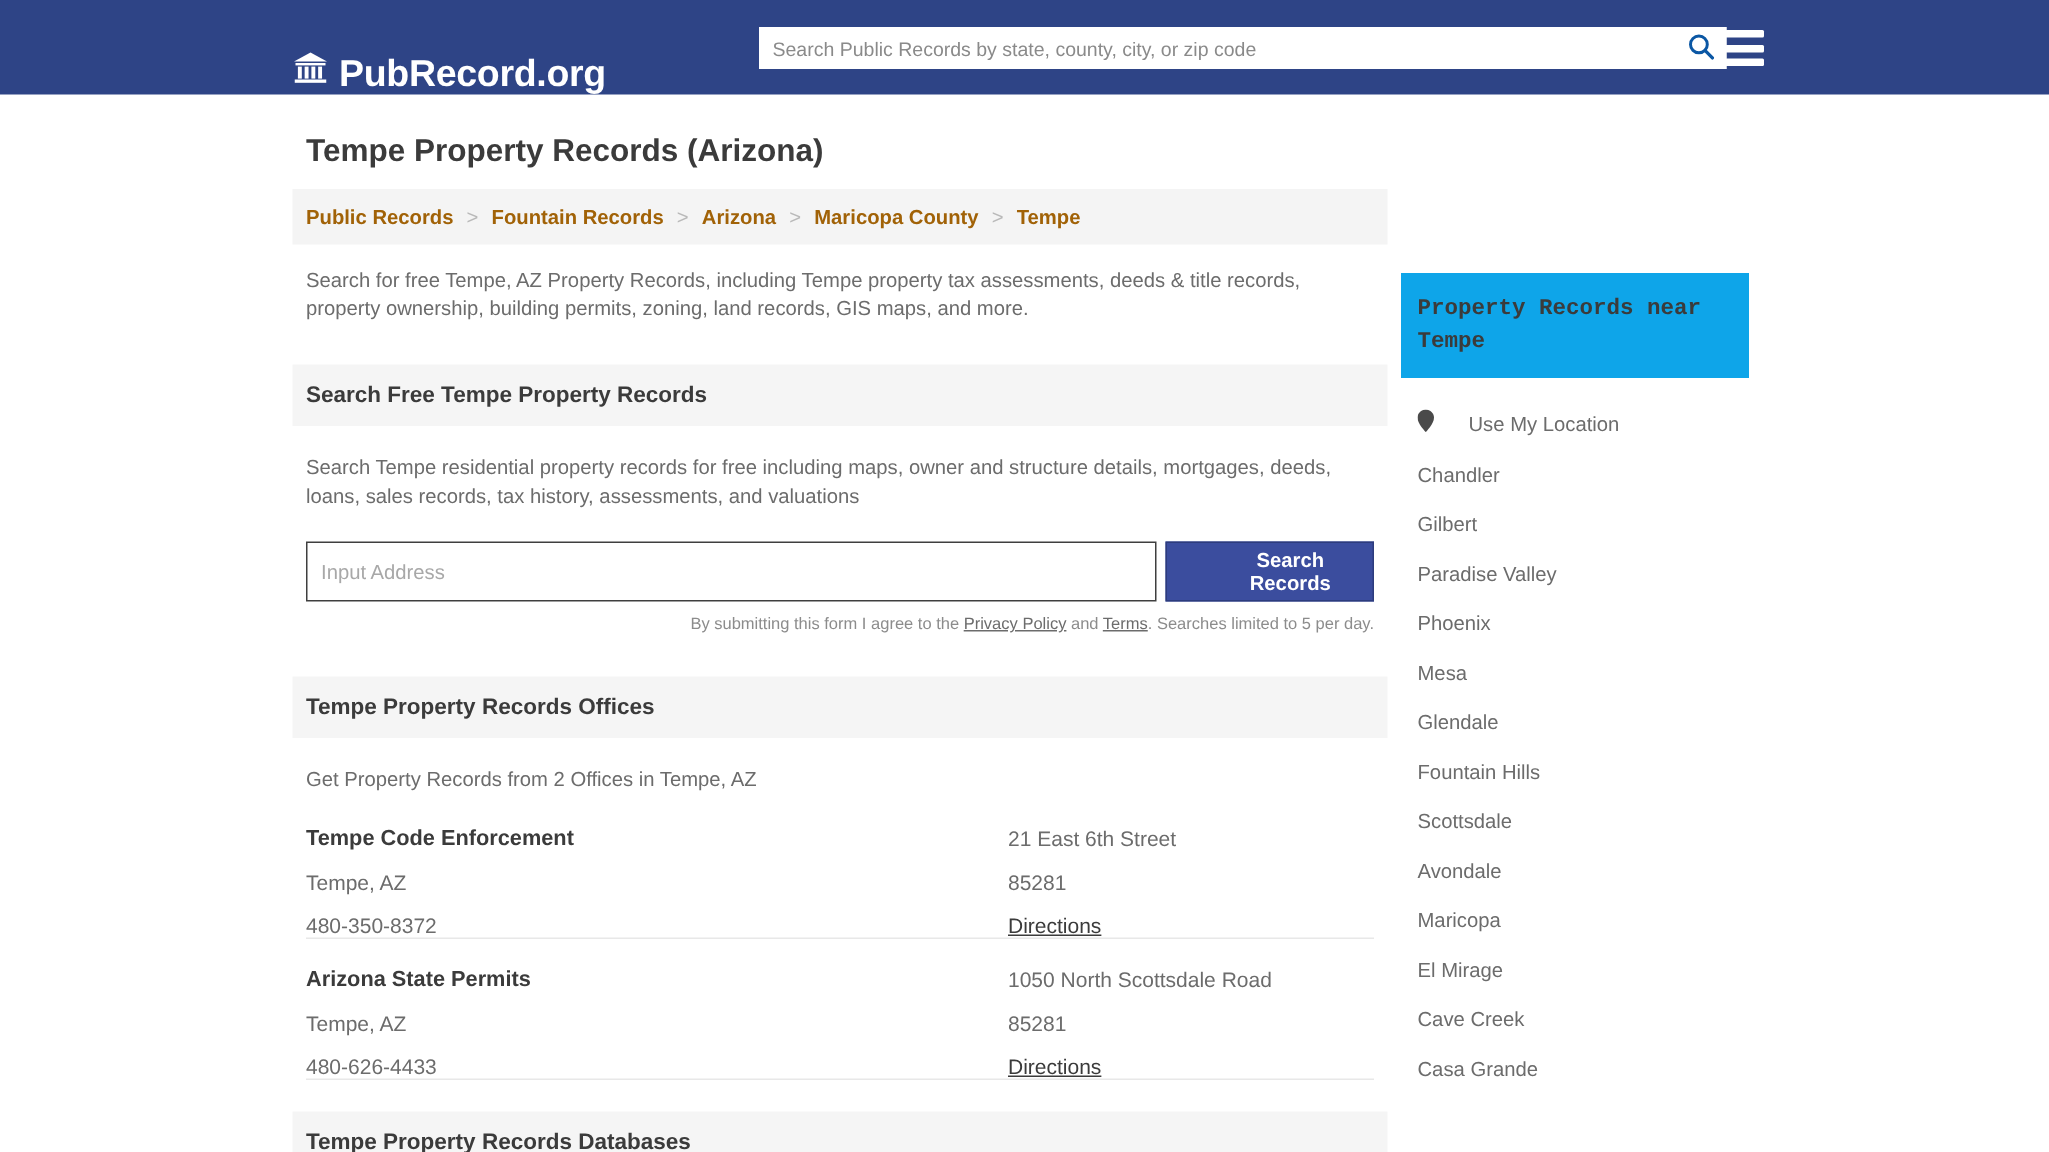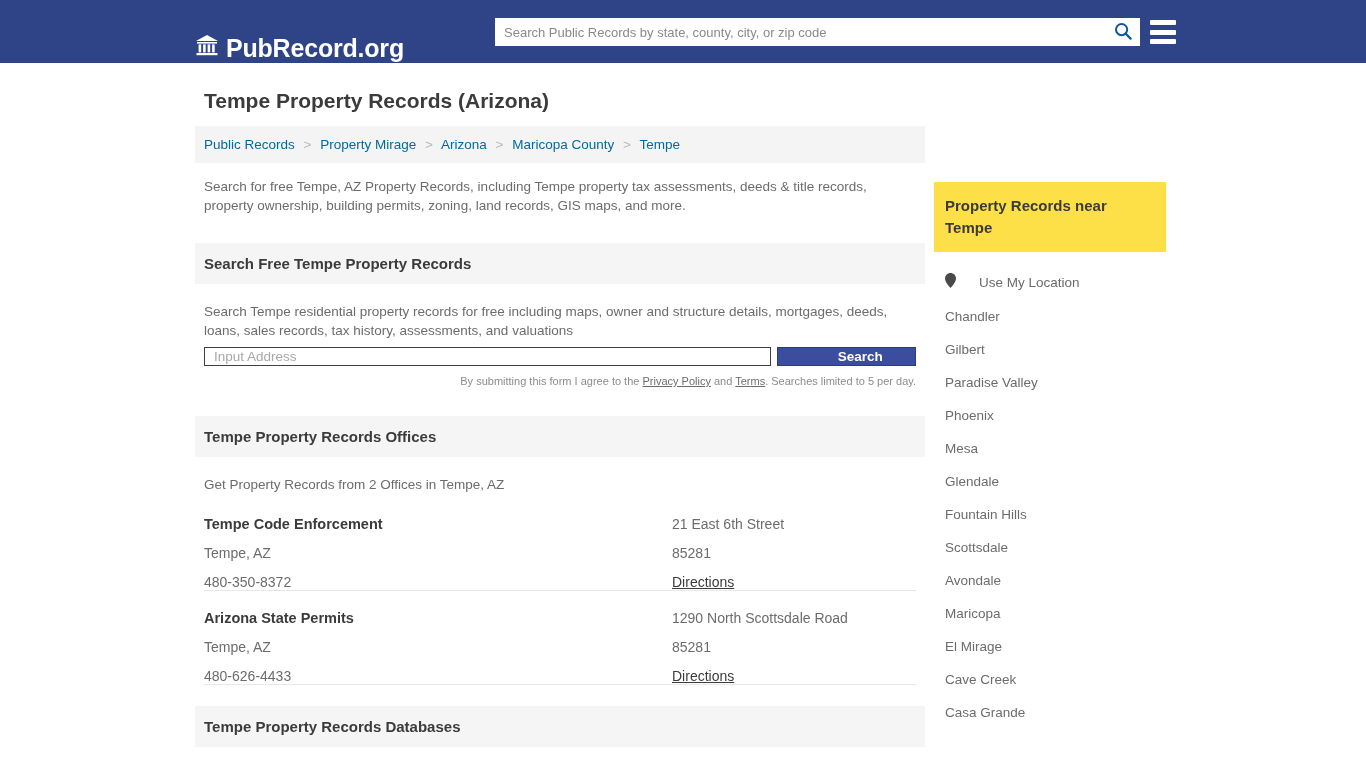--- a/index.html
+++ b/index.html
@@ -30,21 +30,21 @@
     font-size: 25px;
     font-weight: bold;
     letter-spacing: -0.2px;
     text-decoration: none;
     white-space: nowrap;
   }
   .brand-icon { display: block; }
 
   .header-search {
     position: absolute;
-    left: 495px;
+    left: 506px;
     top: 18px;
     width: 645px;
     height: 28px;
     background: #ffffff;
     border: 1px solid #ffffff;
     display: flex;
     align-items: center;
   }
   .header-search input {
     flex: 1;
@@ -100,21 +100,21 @@
     color: #3b3b3b;
   }
 
   .breadcrumb {
     background: #f4f4f4;
     padding: 11px 9px;
     font-size: 13.5px;
     color: #6c6c6c;
     white-space: nowrap;
   }
-  .breadcrumb a { color: #0369a1; text-decoration: none; }
+  .breadcrumb a { color: #a16207; text-decoration: none; font-weight: bold; }
   .bc-sep { color: #b9b9b9; padding: 0 5px; }
 
   .intro {
     margin: 14px 9px 0 9px;
     font-size: 13.5px;
     line-height: 19px;
     color: #6c6c6c;
   }
 
   .section-head {
@@ -133,22 +133,22 @@
     font-size: 13.5px;
     line-height: 19px;
     color: #6c6c6c;
     margin: 18px 0 0 0;
   }
 
   
   .addr-form {
     display: flex;
     align-items: stretch;
-    margin-top: 7px;
-    height: 19px;
+    margin-top: 21px;
+    height: 40px;
   }
   .addr-form input {
     width: 575px;
     border: 1px solid #3f3f3f;
     background: #fff;
     padding: 0 9px;
     font-size: 13.5px;
     font-family: "Liberation Sans", sans-serif;
     color: #333;
     outline: none;
@@ -188,27 +188,28 @@
   }
   .office-line {
     font-size: 14px; color: #6c6c6c; margin-bottom: 13px;
   }
   .office-line:last-child { margin-bottom: 0; }
   .office-line.addr1 { color: #6c6c6c; }
   .office-line a { color: #3b3b3b; text-decoration: underline; }
 
   
   .side-head {
-    background: #fde047;
+    background: #0ea5e9;
     padding: 13px 11px;
     margin-top: 119px;
     font-size: 15px;
     font-weight: bold;
     line-height: 22px;
     color: #3b3b3b;
+    font-family: Liberation Mono, monospace;
   }
   .side-list { padding: 0 11px; }
   .side-item {
     font-size: 13.5px;
     color: #6c6c6c;
     padding: 17px 0 1px 0;
     display: flex;
     align-items: center;
     gap: 23px;
     text-decoration: none;
@@ -258,21 +259,21 @@
 
 <div class="page">
 
   <div class="main-col">
 
     <h1 class="page-title">Tempe Property Records (Arizona)</h1>
 
     <nav class="breadcrumb">
       <a href="#">Public Records</a>
       <span class="bc-sep">&gt;</span>
-      <a href="#">Property Mirage</a>
+      <a href="#">Fountain Records</a>
       <span class="bc-sep">&gt;</span>
       <a href="#">Arizona</a>
       <span class="bc-sep">&gt;</span>
       <a href="#">Maricopa County</a>
       <span class="bc-sep">&gt;</span>
       <a href="#">Tempe</a>
     </nav>
 
     <p class="intro">Search for free Tempe, AZ Property Records, including Tempe property tax assessments, deeds &amp; title records, property ownership, building permits, zoning, land records, GIS maps, and more.</p>
 
@@ -307,21 +308,21 @@
         </div>
       </div>
 
       <div class="office-row">
         <div class="office-left">
           <div class="office-name">Arizona State Permits</div>
           <div class="office-line">Tempe, AZ</div>
           <div class="office-line">480-626-4433</div>
         </div>
         <div class="office-right">
-          <div class="office-line addr1">1290 North Scottsdale Road</div>
+          <div class="office-line addr1">1050 North Scottsdale Road</div>
           <div class="office-line">85281</div>
           <div class="office-line"><a href="#">Directions</a></div>
         </div>
       </div>
     </div>
 
     <div class="section-head s-databases">Tempe Property Records Databases</div>
 
   </div>
 

